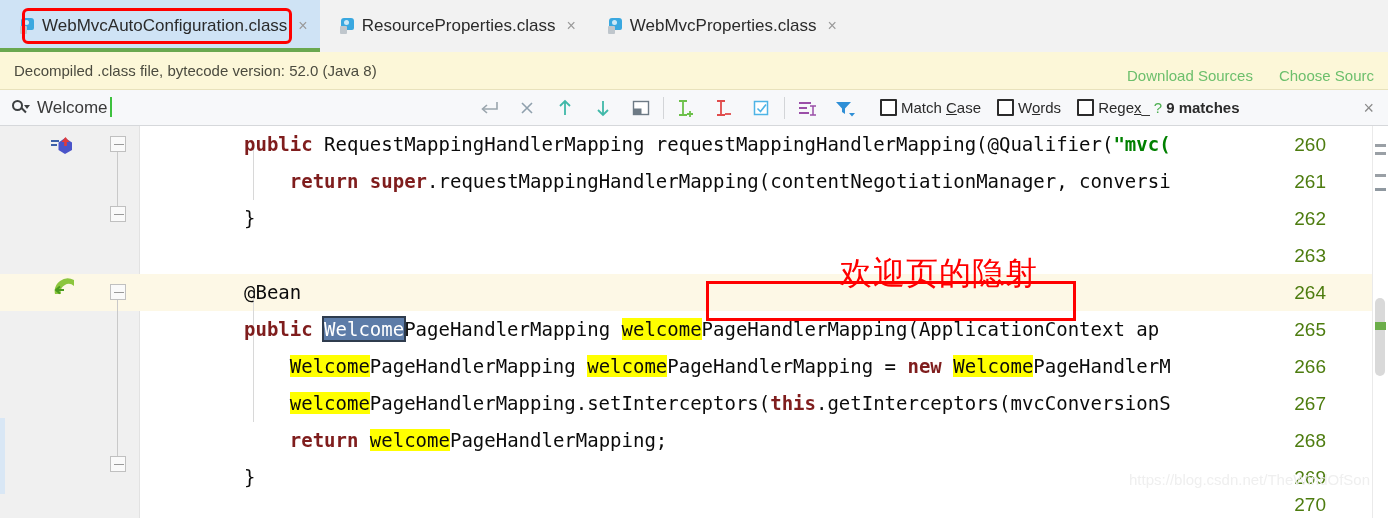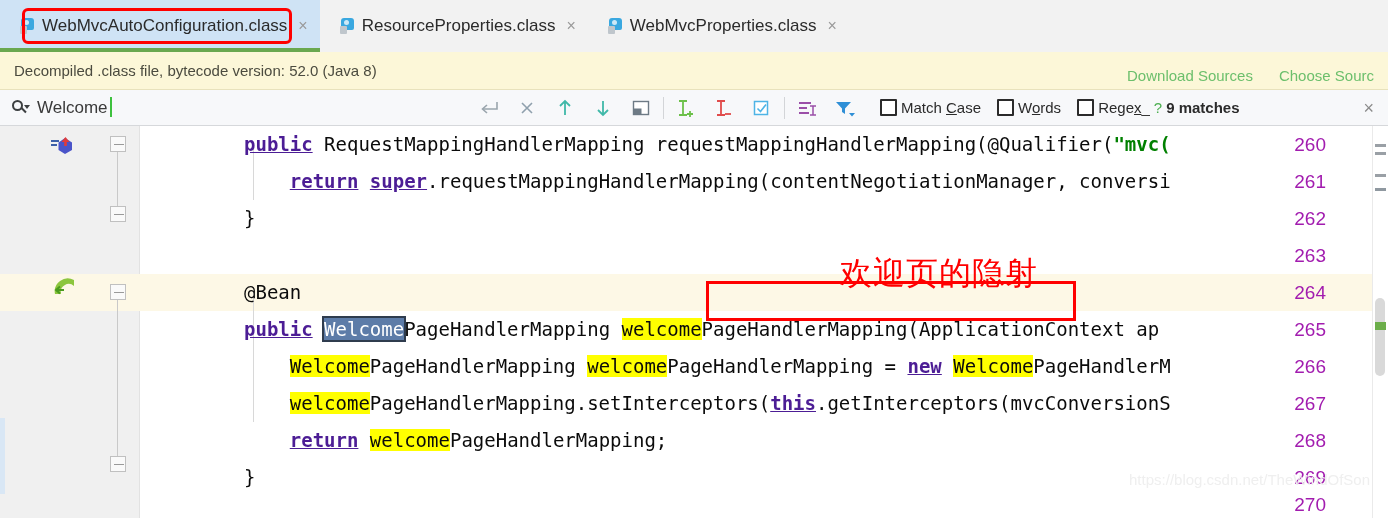--- a/index.html
+++ b/index.html
@@ -133,27 +133,27 @@
     position:absolute; left:0; top:0; width:1248px; height:392px;
     font-family:"DejaVu Sans Mono", monospace; font-size:19px;
   }
   .row {
     position:absolute; left:0; right:0; height:37px;
   }
   .row.cur { background:#fdf8e6; }
   .lnum {
     position:absolute; right:0; width:132px; text-align:right;
     font-family:"Liberation Sans", sans-serif; font-size:19px;
-    color:#a21caf; line-height:37px; padding-right:62px;
+    color:#4d7c0f; line-height:37px; padding-right:62px;
   }
   .code {
     position:absolute; left:104px; top:0; white-space:pre;
     line-height:37px; color:#0b0b0b;
   }
-  .kw { color:#4c1d95; font-weight:bold;text-decoration:underline; }
+  .kw { color:#7f1d1d; font-weight:bold; }
   .str { color:#008000; font-weight:bold; }
   .hl { background:#ffff00; }
   .selhl {
     background:#5d7ca8; color:#ffffff; outline:2px solid #2f3c4e;
   }
   
   .iguide {
     position:absolute; width:1px; background:#d8d8d8;
   }
   

